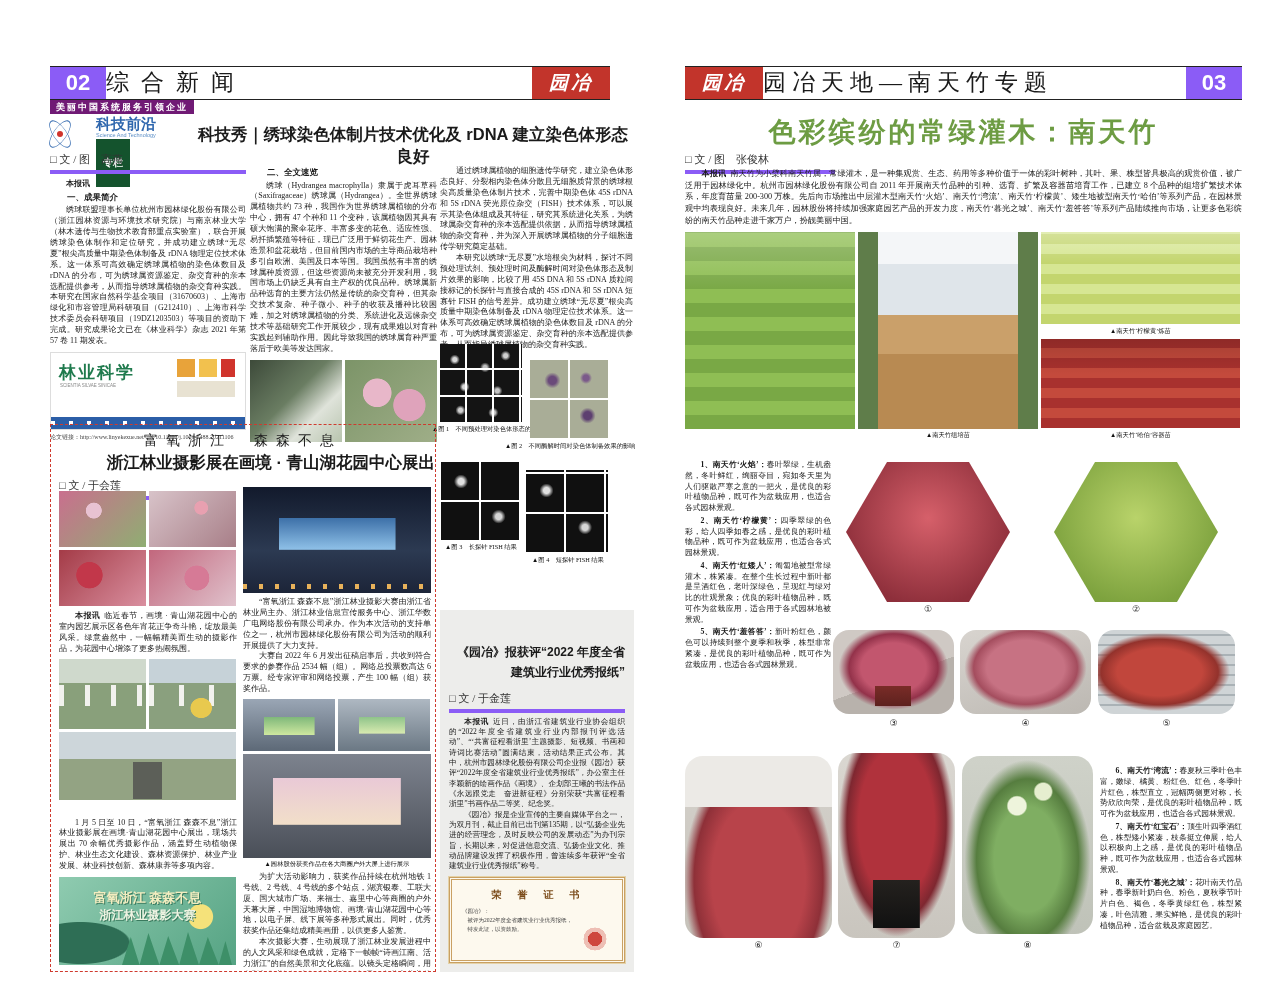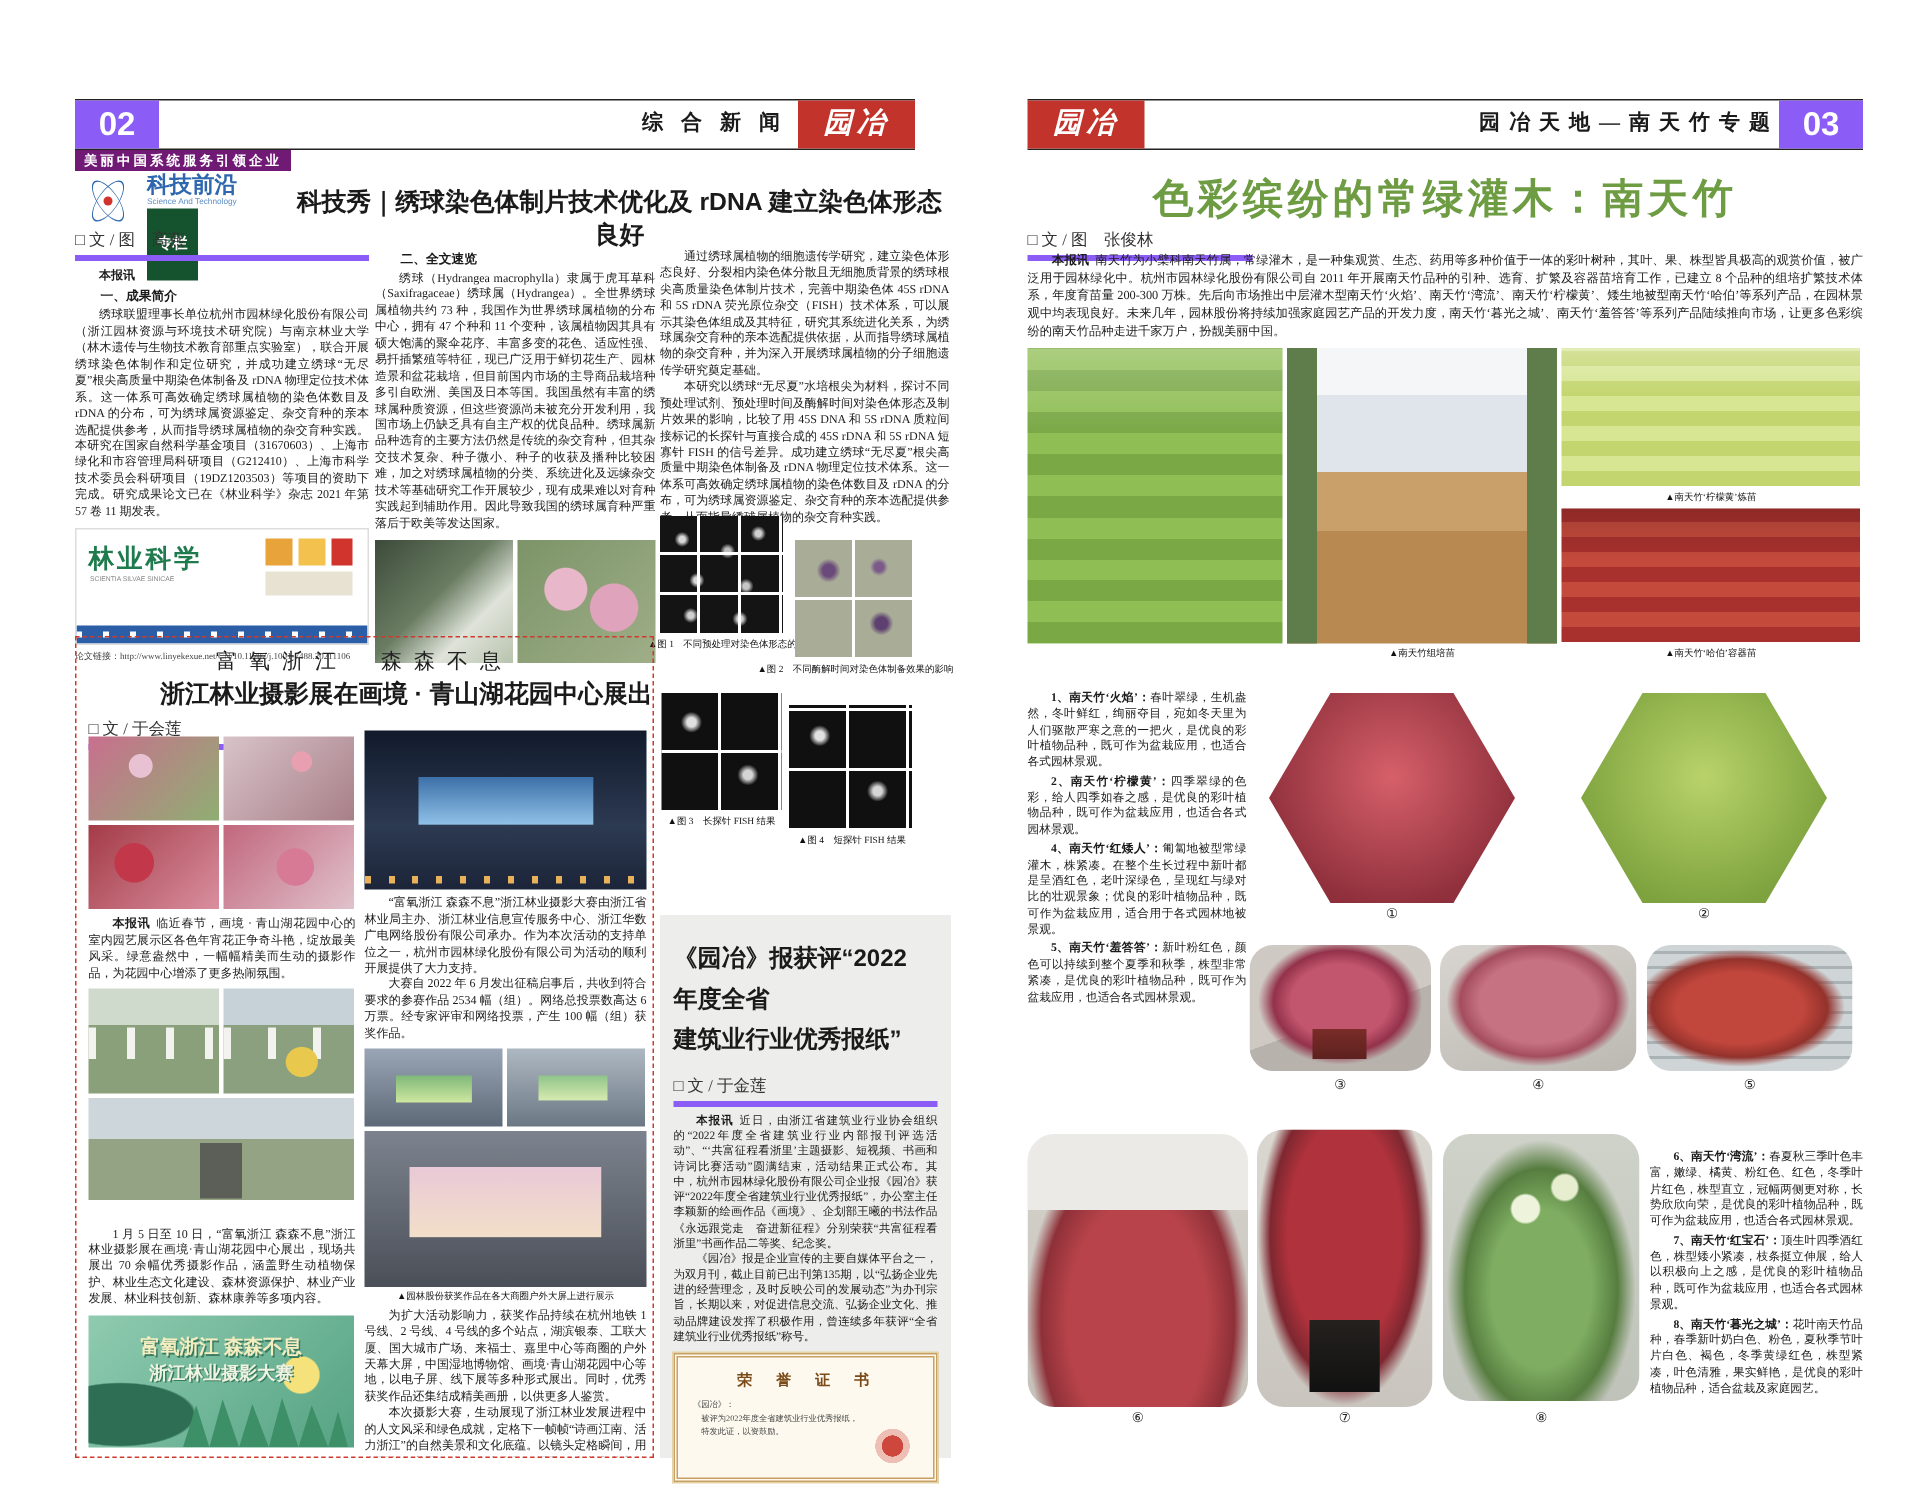--- a/index.html
+++ b/index.html
@@ -1,21 +1,21 @@
 <!DOCTYPE html>
 <html><head>
 <meta charset="utf-8">
 <style>
 *{box-sizing:border-box}
 html,body{margin:0;padding:0}
 body{position:relative;width:1280px;height:1000px;background:#fff;font-family:"Liberation Serif","DejaVu Serif",serif;color:#1a1a1a;overflow:hidden}
 .abs{position:absolute}
 .hd{display:flex;align-items:stretch;height:34px;border-top:1px solid #222;border-bottom:1px solid #222}
 .hd .pgno{width:56px;background:#8b5cf6;color:#fff;font:bold 22px/32px "Liberation Sans","DejaVu Sans",sans-serif;text-align:center}
-.hd .ttl{flex:1;text-align:right;font-weight:bold;font-size:14px;line-height:32px;letter-spacing:12px}
+.hd .ttl{flex:1;text-align:left;font-weight:normal;font-size:23px;line-height:32px;letter-spacing:12px}
 .hd .brand{width:78px;background:#c2342b;color:#fff;font-weight:bold;font-style:italic;font-size:19px;line-height:31px;text-align:center;letter-spacing:3px}
 .banner{background:#701a75;color:#fff;font:bold 9px/14px "Liberation Sans","DejaVu Sans",sans-serif;letter-spacing:2px;padding:0 6px;display:inline-block}
 .byline{font-size:11px;color:#333;border-bottom:4px solid #8b5cf6;padding-bottom:3px}
 .bodytxt{font-size:8px;line-height:1.36;text-align:justify}
 p.tx{margin:0;text-indent:2em}
 p.tx b{margin-right:4px}
 .sec{font-weight:bold;font-size:8.5px;text-indent:2em;margin:2px 0}
 .cap{font-size:6.3px;text-align:center;white-space:nowrap;color:#111}
 .ph{overflow:hidden}
 .h1sans{font-family:"Liberation Sans","DejaVu Sans",sans-serif;font-weight:bold}
@@ -54,21 +54,21 @@
 </head>
 <body>
 
 <div class="abs hd" style="left:50px;top:66px;width:560px">
   <div class="pgno">02</div>
   <div class="ttl">综合新闻</div>
   <div class="brand">园冶</div>
 </div>
 <div class="abs banner" style="left:50px;top:100px">美丽中国系统服务引领企业</div>
 
-<div class="abs" style="left:54px;top:116px;width:150px;display:flex;gap:8px">
+<div class="abs" style="left:42px;top:116px;width:150px;display:flex;gap:18px">
   <div class="atom">
       <span class="dot"></span>
     </div>
   <div>
     <div style="color:#2f67ae;font:bold 15px/16px 'Liberation Sans',sans-serif">科技前沿</div>
     <div style="color:#5b8ec6;font:5.5px/7px 'Liberation Sans',sans-serif">Science And Technology</div>
     <div class="badge">专栏</div>
   </div>
 </div>
 
@@ -163,21 +163,21 @@
     <div class="ph" style="margin-top:3px;width:188px;height:104px;background:linear-gradient(#e9c9d6,#f2dfc9) 50% 42%/68% 45% no-repeat,linear-gradient(#7d838e,#4a4f58)"></div>
     <div class="cap" style="margin-top:2px">▲园林股份获奖作品在各大商圈户外大屏上进行展示</div>
     <div class="bodytxt" style="margin-top:3px">
       <p class="tx">为扩大活动影响力，获奖作品持续在杭州地铁 1 号线、2 号线、4 号线的多个站点，湖滨银泰、工联大厦、国大城市广场、来福士、嘉里中心等商圈的户外天幕大屏，中国湿地博物馆、画境·青山湖花园中心等地，以电子屏、线下展等多种形式展出。同时，优秀获奖作品还集结成精美画册，以供更多人鉴赏。</p>
       <p class="tx">本次摄影大赛，生动展现了浙江林业发展进程中的人文风采和绿色成就，定格下一帧帧“诗画江南、活力浙江”的自然美景和文化底蕴。以镜头定格瞬间，用光影留住美丽。在绿水青山间，探寻更多共富共美的精彩演绎，期待下一次的美好相遇。</p>
     </div>
   </div>
 </div>
 
 <div class="abs" style="left:440px;top:610px;width:194px;height:362px;background:#ededeb;padding:10px 9px">
-  <div class="h1sans" style="margin-top:6px;text-align:left;font-size:16px;line-height:1.7">
+  <div class="h1sans" style="margin-top:22px;text-align:right;font-size:12px;line-height:1.7">
     <div>《园冶》报获评“2022 年度全省</div>
     <div>建筑业行业优秀报纸”</div>
   </div>
   <div class="byline" style="margin-top:8px">□ 文 / 于金莲</div>
   <div class="bodytxt" style="margin-top:4px;font-size:7.6px">
     <p class="tx"><b>本报讯</b><span>近日，由浙江省建筑业行业协会组织的“2022年度全省建筑业行业内部报刊评选活动”、“‘共富征程看浙里’主题摄影、短视频、书画和诗词比赛活动”圆满结束，活动结果正式公布。其中，杭州市园林绿化股份有限公司企业报《园冶》获评“2022年度全省建筑业行业优秀报纸”，办公室主任李颖新的绘画作品《画境》、企划部王曦的书法作品《永远跟党走　奋进新征程》分别荣获“共富征程看浙里”书画作品二等奖、纪念奖。</span></p>
     <p class="tx">《园冶》报是企业宣传的主要自媒体平台之一，为双月刊，截止目前已出刊第135期，以“弘扬企业先进的经营理念，及时反映公司的发展动态”为办刊宗旨，长期以来，对促进信息交流、弘扬企业文化、推动品牌建设发挥了积极作用，曾连续多年获评“全省建筑业行业优秀报纸”称号。</p>
   </div>
   <div class="cert" style="margin-top:6px;width:176px;height:86px;padding:8px 10px">
     <div style="text-align:center;color:#7a4a18;font:bold 10px 'Liberation Serif',serif;letter-spacing:3px">荣　誉　证　书</div>

